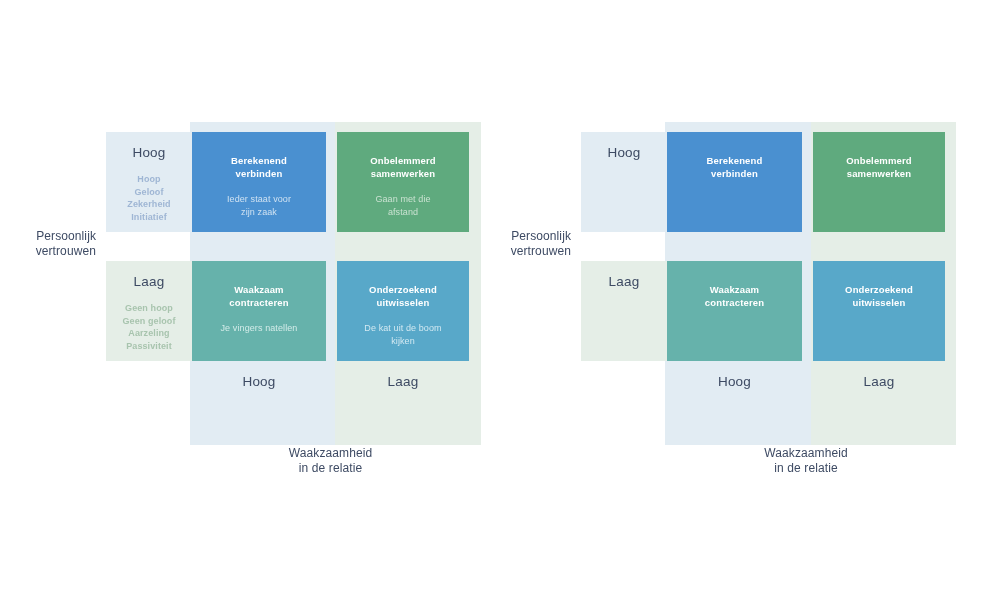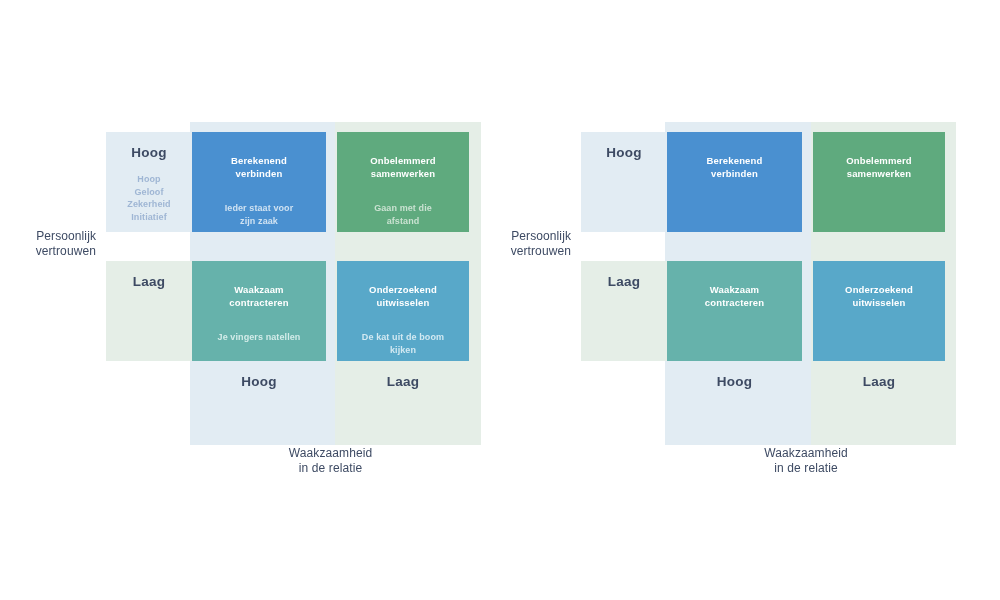--- a/index.html
+++ b/index.html
@@ -36,21 +36,21 @@
     display: flex;
     flex-direction: column;
     align-items: center;
     padding-top: 12px;
   }
   .panel-blue  { background: #e2ecf3; }
   .panel-green { background: #e5eee7; }
 
   .panel-title {
     font-size: 13.5px;
-    font-weight: 700;
+    font-weight: 400;
     color: #3d4a63;
     letter-spacing: .2px;
     line-height: 18px;
   }
   .panel-list {
     margin-top: 11px;
     font-size: 9px;
     font-weight: 700;
     line-height: 12.6px;
     text-align: center;
@@ -72,23 +72,23 @@
     text-align: center;
   }
   .cell-title {
     font-size: 9.5px;
     font-weight: 700;
     color: #ffffff;
     line-height: 13px;
     letter-spacing: .15px;
   }
   .cell-sub {
-    margin-top: 22px;
+    margin-top: 13px;
     font-size: 9px;
-    font-weight: 700;
+    font-weight: 400;
     line-height: 12.5px;
     letter-spacing: .1px;
   }
   .cell-sub.on-blue   { color: #cfe2f2; }
   .cell-sub.on-green  { color: #c9e2d1; }
   .cell-sub.on-teal   { color: #d3ece9; }
   .cell-sub.on-ltblue { color: #d2e9f2; }
 
   
   .axis-caption {
@@ -114,20 +114,26 @@
     <div class="panel-list blue">
       <div>Hoop</div>
       <div>Geloof</div>
       <div>Zekerheid</div>
       <div>Initiatief</div>
     </div>
   </div>
 
   <div class="panel panel-green" style="left:106px; top:261px; width:86px; height:100px;">
     <div class="panel-title">Laag</div>
+    <div class="panel-list green">
+      <div>Geen hoop</div>
+      <div>Geen geloof</div>
+      <div>Aarzeling</div>
+      <div>Passiviteit</div>
+    </div>
   </div>
 
   <div class="cell" style="left:192px; top:132px; width:134px; height:100px; background:#4a90d0;">
     <div class="cell-title">
       <span>Berekenend</span><br>
       <span>verbinden</span>
     </div>
     <div class="cell-sub on-blue">
       <span>Ieder staat voor</span><br>
       <span>zijn zaak</span>

